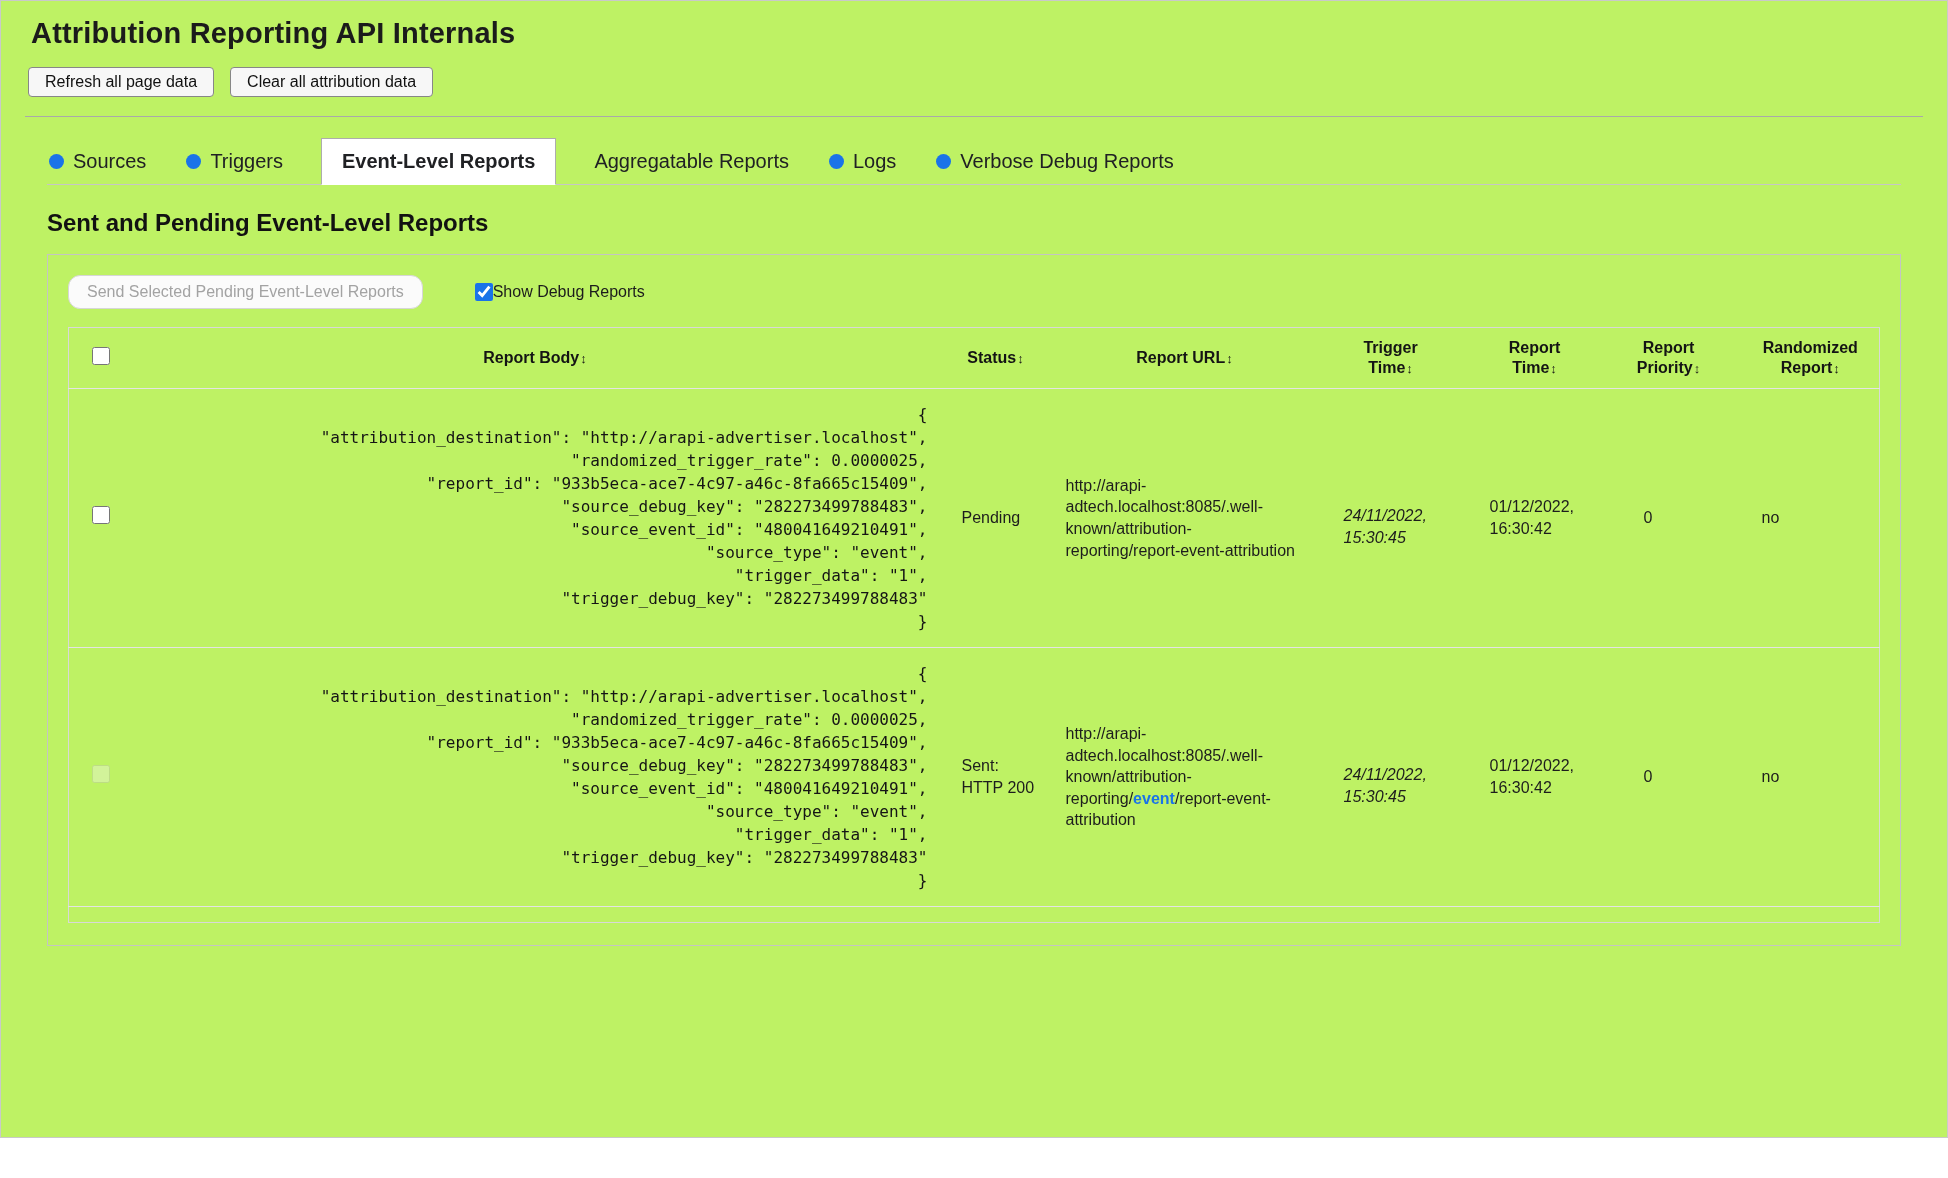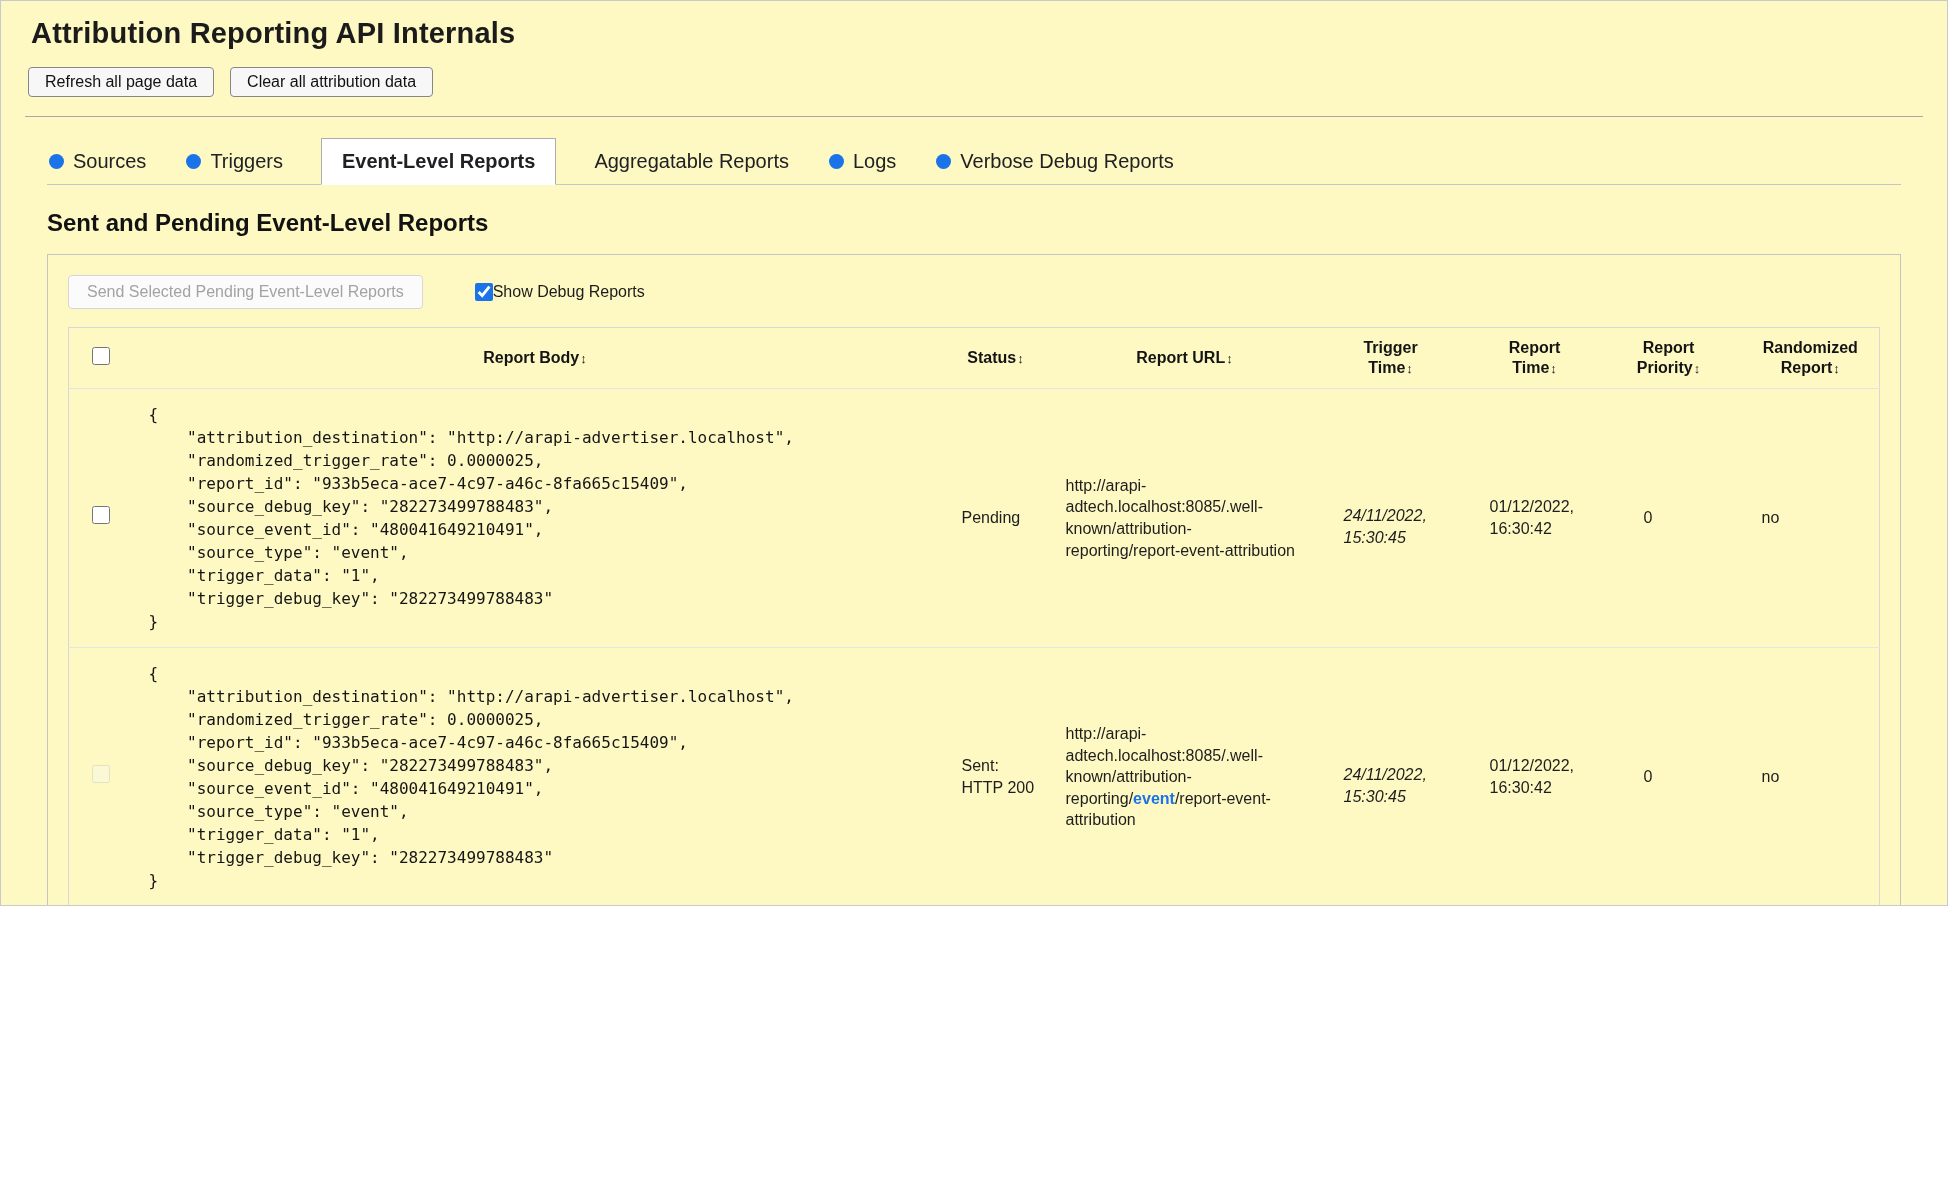--- a/index.html
+++ b/index.html
@@ -2,24 +2,24 @@
 <html style="--accent-blue: #1a73e8; --debug-highlight: #1a73e8;"><head>
 <meta charset="utf-8">
 <style>
   * { box-sizing: border-box; margin: 0; padding: 0; }
   html, body { background: #fff; }
   body {
     width: 1948px; height: 1178px; overflow: hidden;
     font-family: "Liberation Sans", sans-serif;
     color: #202124;
   }
-  button, input, pre { font-family: inherit; }
+  button, input, pre { font-family: inherit; text-align: right; }
   .screen {
-    position: relative; width: 1948px; height: 906px;
-    background: #fef9c3; border: 1px solid #c9c9c9; overflow: hidden;
+    position: relative; width: 1948px; height: 1138px;
+    background: #bef264; border: 1px solid #c9c9c9; overflow: hidden;
   }
 
   
   .page-header { padding: 16px 28px 0 30px; }
   .page-title { font-size: 29px; font-weight: bold; color: #1b1b1b; letter-spacing: .2px; }
   .status-line { margin-top: 27px; font-size: 17px; color: #1f1f1f; }
   .status-line b { font-weight: bold; }
   .top-buttons { margin-top: 17px; display: flex; gap: 16px; margin-left: -3px; }
   .top-buttons button {
     font-size: 16px; padding: 5px 16px; background: #f7f7f7;
@@ -50,21 +50,21 @@
     background: var(--accent-blue, #1a73e8); flex: 0 0 auto;
   }
 
   .section-heading { margin-top: 24px; font-size: 24px; font-weight: bold; color: #121212; }
 
   .panel { border: 1px solid #c4c4c4; margin-top: 17px; padding: 20px 20px 22px; }
 
   .panel-controls { display: flex; align-items: center; gap: 52px; }
   .send-btn {
     font-size: 16px; padding: 7px 18px; background: #fbfbfb;
-    border: 1px solid #d6d6d6; border-radius: 4px; color: #a3a3a3; white-space: nowrap;
+    border: 1px solid #d6d6d6; border-radius: 12px; color: #a3a3a3; white-space: nowrap;
   }
   .debug-toggle { display: flex; align-items: center; font-size: 16px; cursor: pointer; color: #1c1c1c; }
   input[type="checkbox"] { width: 18px; height: 18px; accent-color: var(--accent-blue, #1a73e8); cursor: pointer; }
   input[type="checkbox"]:disabled { cursor: default; opacity: .55; }
 
   
   .report-table {
     width: 100%; margin-top: 18px; border-collapse: collapse;
     border: 1px solid #d8d8d8; table-layout: fixed;
   }

